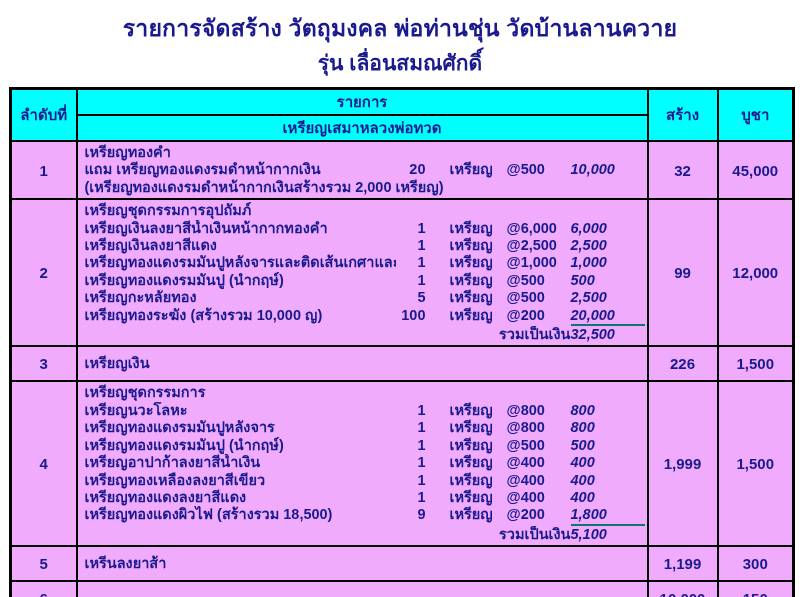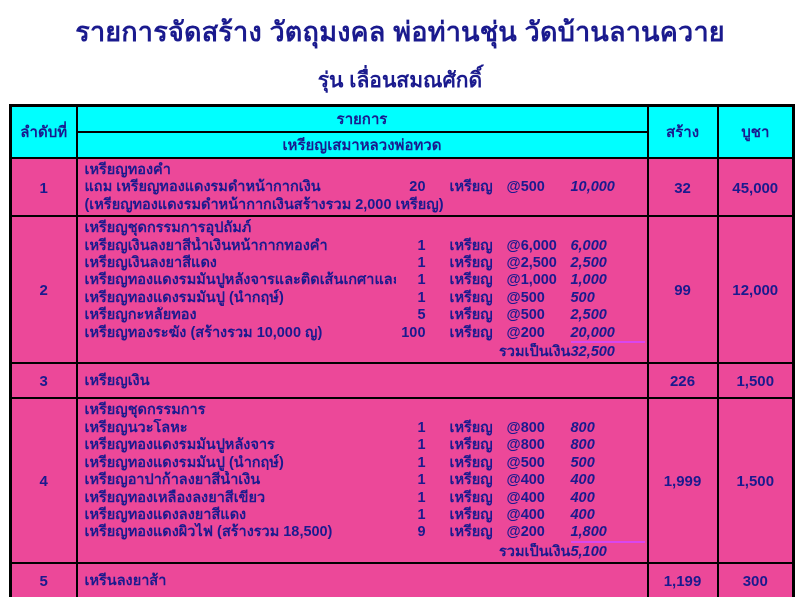--- a/index.html
+++ b/index.html
@@ -1,43 +1,43 @@
 <!DOCTYPE html>
 <html><head>
 <meta charset="utf-8">
 <style>
   html,body{margin:0;padding:0;}
   body{
     width:800px;height:597px;overflow:hidden;background:#ffffff;
     font-family:"Liberation Sans",sans-serif;font-weight:bold;color:#1a1a8e;
   }
-  .page-title{text-align:center;font-size:27px;margin-top:10px;letter-spacing:0.2px;}
-  .page-subtitle{text-align:center;font-size:21px;margin-top:10px;}
+  .page-title{text-align:center;font-size:23px;margin-top:10px;letter-spacing:0.2px;}
+  .page-subtitle{text-align:center;font-size:21px;}
   table.price-table{
     border-collapse:collapse;table-layout:fixed;
     width:783px;margin:8px 0 0 9px;border:3px solid #000;
   }
   col.c-no{width:66px;} col.c-items{width:571px;} col.c-made{width:70px;} col.c-price{width:76px;}
   th,td{border:2px solid #000;}
   thead th{
     background:#00ffff;font-size:15px;height:23px;padding:0 2px;
     text-align:center;vertical-align:middle;font-weight:bold;color:#1a1a8e;
   }
-  tbody td{background:#ec4899;}
+  tbody td{background:#f0abfc;}
   td.no,td.made,td.price{text-align:center;vertical-align:middle;font-size:15px;}
   td.items{padding:2px 2px 2px 7px;vertical-align:middle;font-size:14.5px;}
   tr.single td{height:29px;}
   .line{display:flex;line-height:17.4px;align-items:baseline;}
   .l-name{flex:1 1 auto;white-space:nowrap;overflow:hidden;}
   .l-name.total{text-align:right;}
   .l-qty{flex:0 0 30px;text-align:right;}
   .l-unit{flex:0 0 50px;padding-left:24px;}
   .l-rate{flex:0 0 64px;padding-left:7px;}
   .l-amt{flex:0 0 74px;text-align:left;font-style:italic;}
-  .l-amt.underline{border-bottom:2px solid #d946ef;}
+  .l-amt.underline{border-bottom:2px solid #0f766e;}
 </style>
 </head>
 <body>
 
 <div class="page-title">รายการจัดสร้าง วัตถุมงคล พ่อท่านชุ่น วัดบ้านลานควาย</div>
 <div class="page-subtitle">รุ่น เลื่อนสมณศักดิ์</div>
 
 <table class="price-table">
   <colgroup>
     <col class="c-no">

